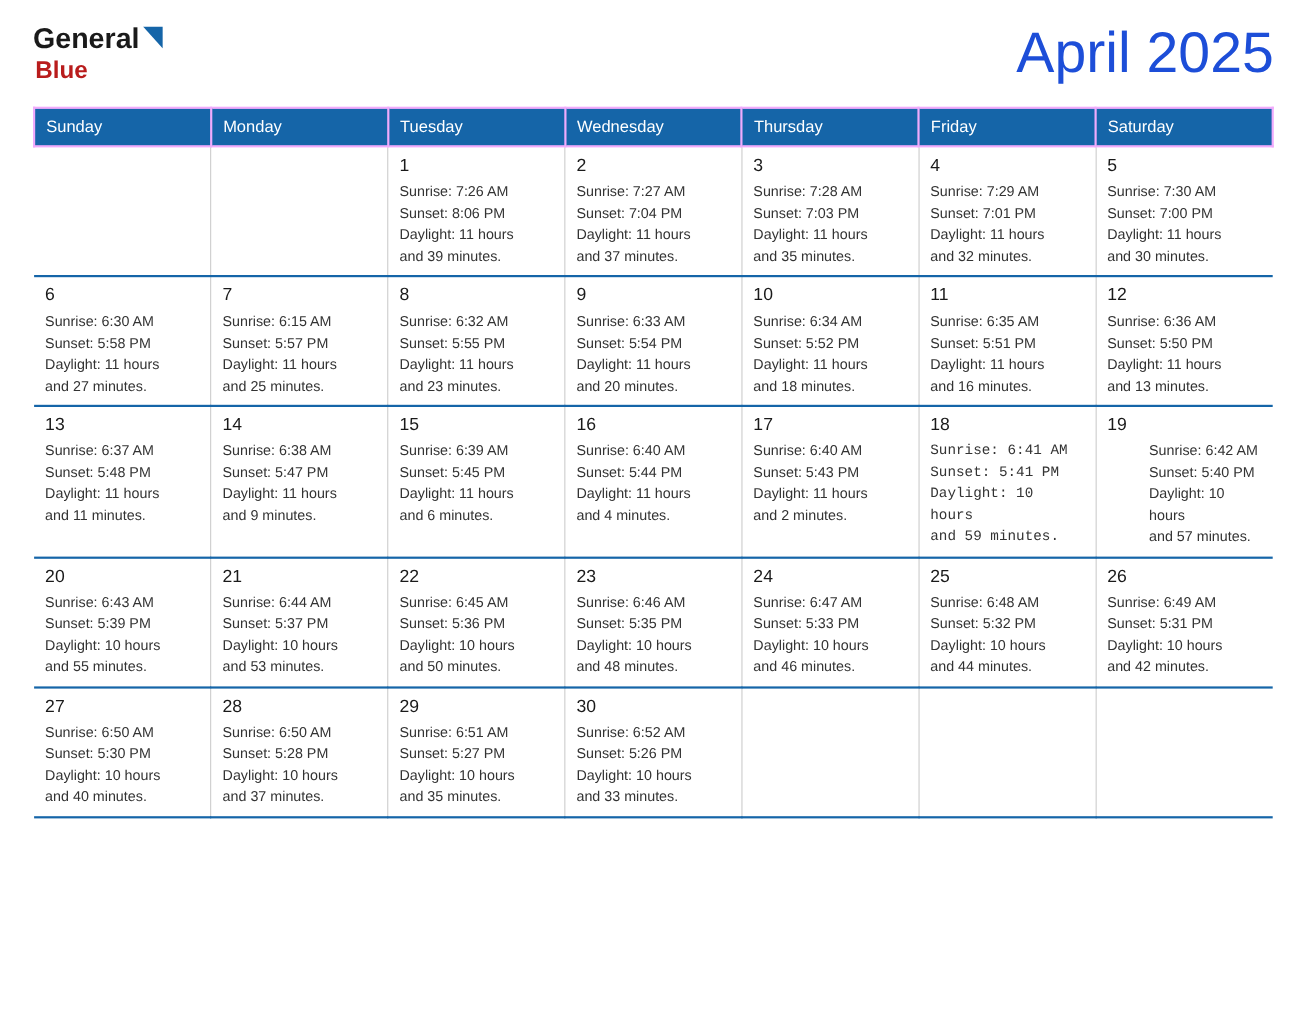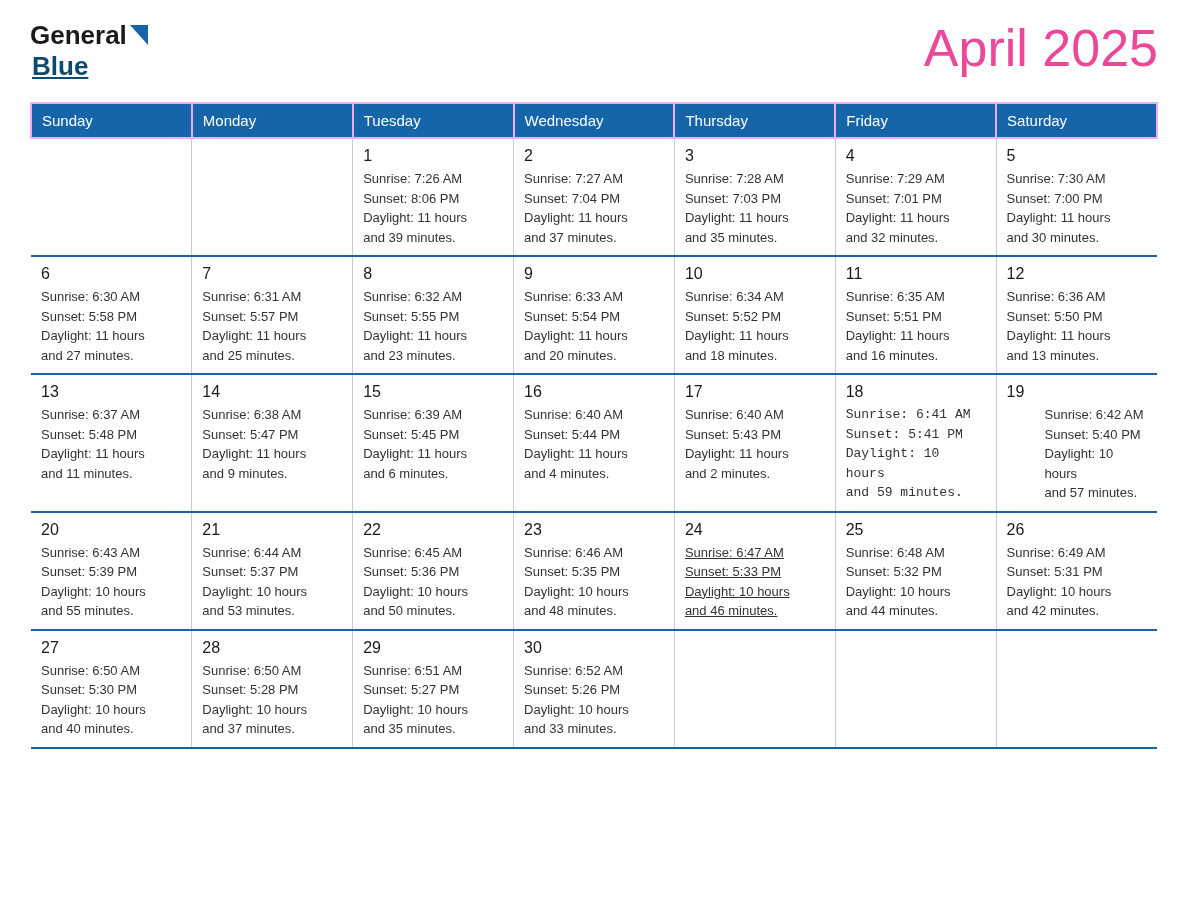--- a/index.html
+++ b/index.html
@@ -18,45 +18,44 @@
     .logo {
       display: flex;
       align-items: center;
     }
     .logo-text-general {
       font-size: 26px;
       font-weight: bold;
       color: #1a1a1a;
     }
     .logo-text-blue {
-      font-size: 26px;
+      font-size: 22px;
       font-weight: bold;
-      color: #0c4a6e;
-      text-decoration: underline;
+      color: #b91c1c;
     }
     .logo-wrapper {
       display: flex;
       flex-direction: column;
     }
     .logo-line1 {
       display: flex;
       align-items: center;
     }
     .logo-line2 {
       display: flex;
       align-items: center;
       margin-left: 2px;
     }
     .title-block {
       text-align: right;
     }
     .month-title {
       font-size: 52px;
       font-weight: normal;
-      color: #ec4899;
+      color: #1d4ed8;
       line-height: 1.1;
     }
     .location-title {
       font-size: 22px;
       color: #333;
       margin-top: 4px;
     }
     table {
       width: 100%;
       border-collapse: collapse;
@@ -179,21 +178,21 @@
       <tr>
         <td>
           <span class="day-number">6</span>
           <div class="day-info" style="white-space: pre-line;">Sunrise: 6:30 AM
 Sunset: 5:58 PM
 Daylight: 11 hours
 and 27 minutes.</div>
         </td>
         <td>
           <span class="day-number">7</span>
-          <div class="day-info" style="white-space: pre-line;">Sunrise: 6:31 AM
+          <div class="day-info" style="white-space: pre-line;">Sunrise: 6:15 AM
 Sunset: 5:57 PM
 Daylight: 11 hours
 and 25 minutes.</div>
         </td>
         <td>
           <span class="day-number">8</span>
           <div class="day-info" style="white-space: pre-line;">Sunrise: 6:32 AM
 Sunset: 5:55 PM
 Daylight: 11 hours
 and 23 minutes.</div>
@@ -302,21 +301,21 @@
         </td>
         <td>
           <span class="day-number">23</span>
           <div class="day-info" style="white-space: pre-line;">Sunrise: 6:46 AM
 Sunset: 5:35 PM
 Daylight: 10 hours
 and 48 minutes.</div>
         </td>
         <td>
           <span class="day-number">24</span>
-          <div class="day-info" style="white-space: pre-line; text-decoration: underline;">Sunrise: 6:47 AM
+          <div class="day-info" style="white-space: pre-line;">Sunrise: 6:47 AM
 Sunset: 5:33 PM
 Daylight: 10 hours
 and 46 minutes.</div>
         </td>
         <td>
           <span class="day-number">25</span>
           <div class="day-info" style="white-space: pre-line;">Sunrise: 6:48 AM
 Sunset: 5:32 PM
 Daylight: 10 hours
 and 44 minutes.</div>

